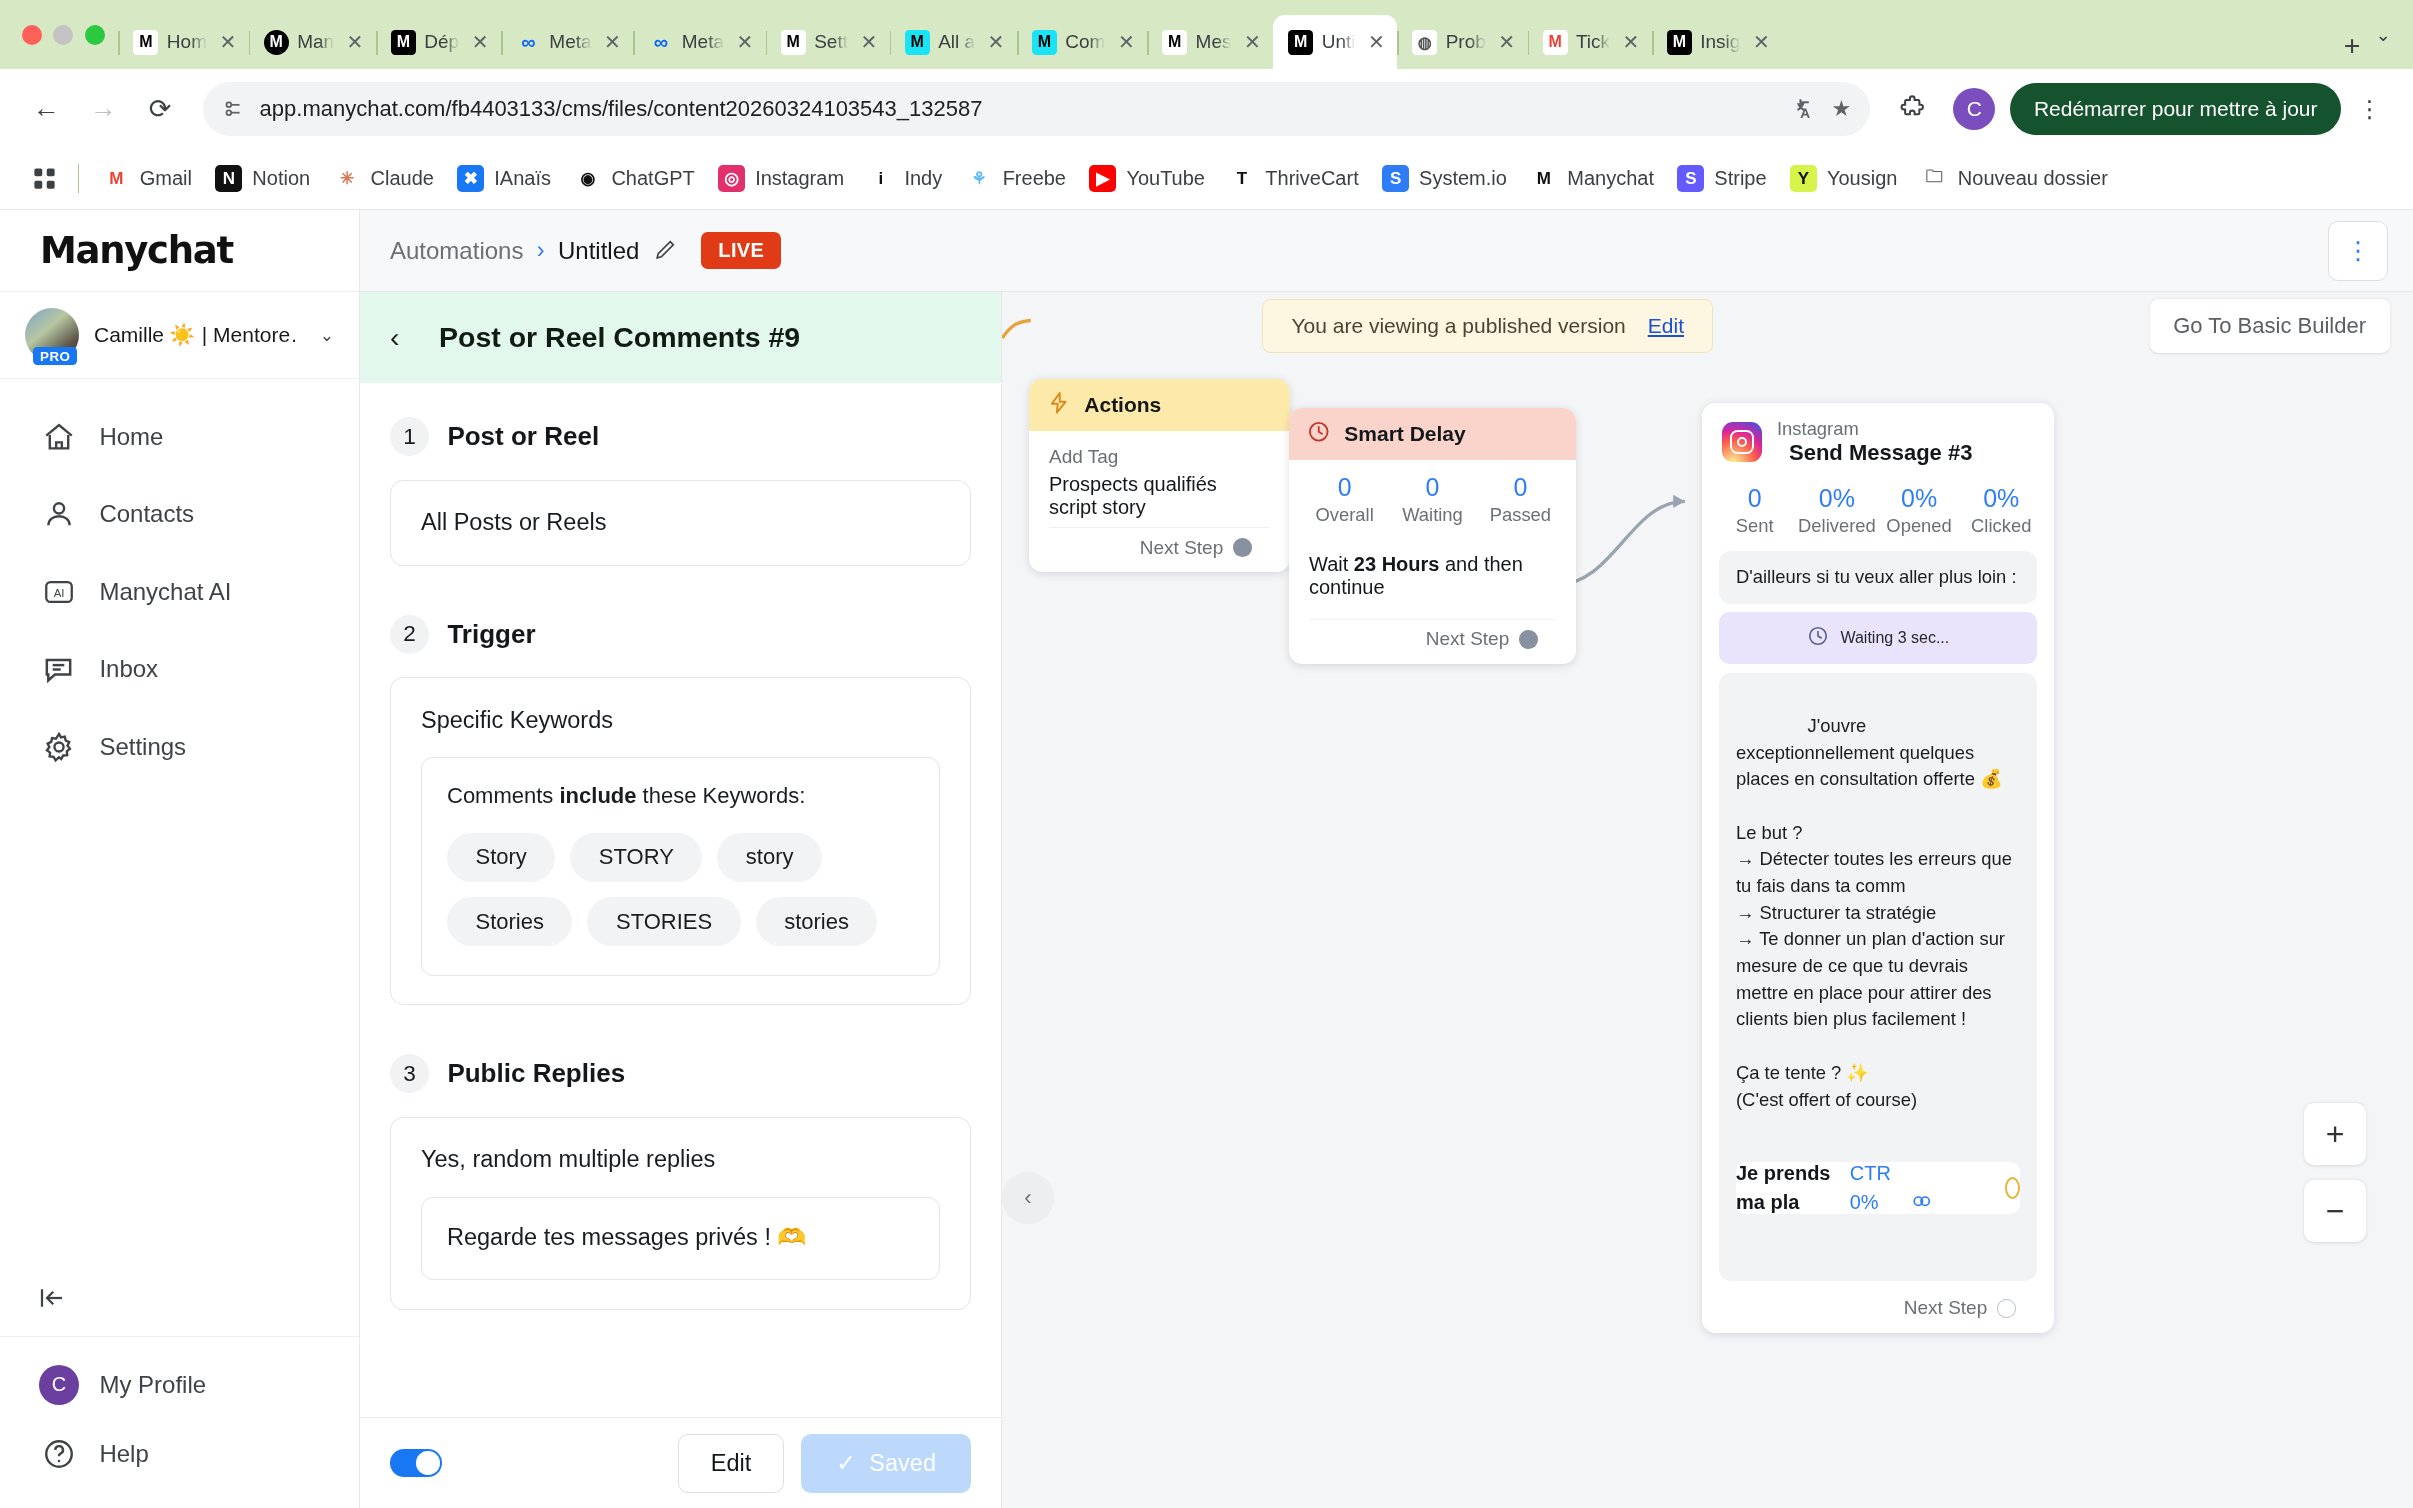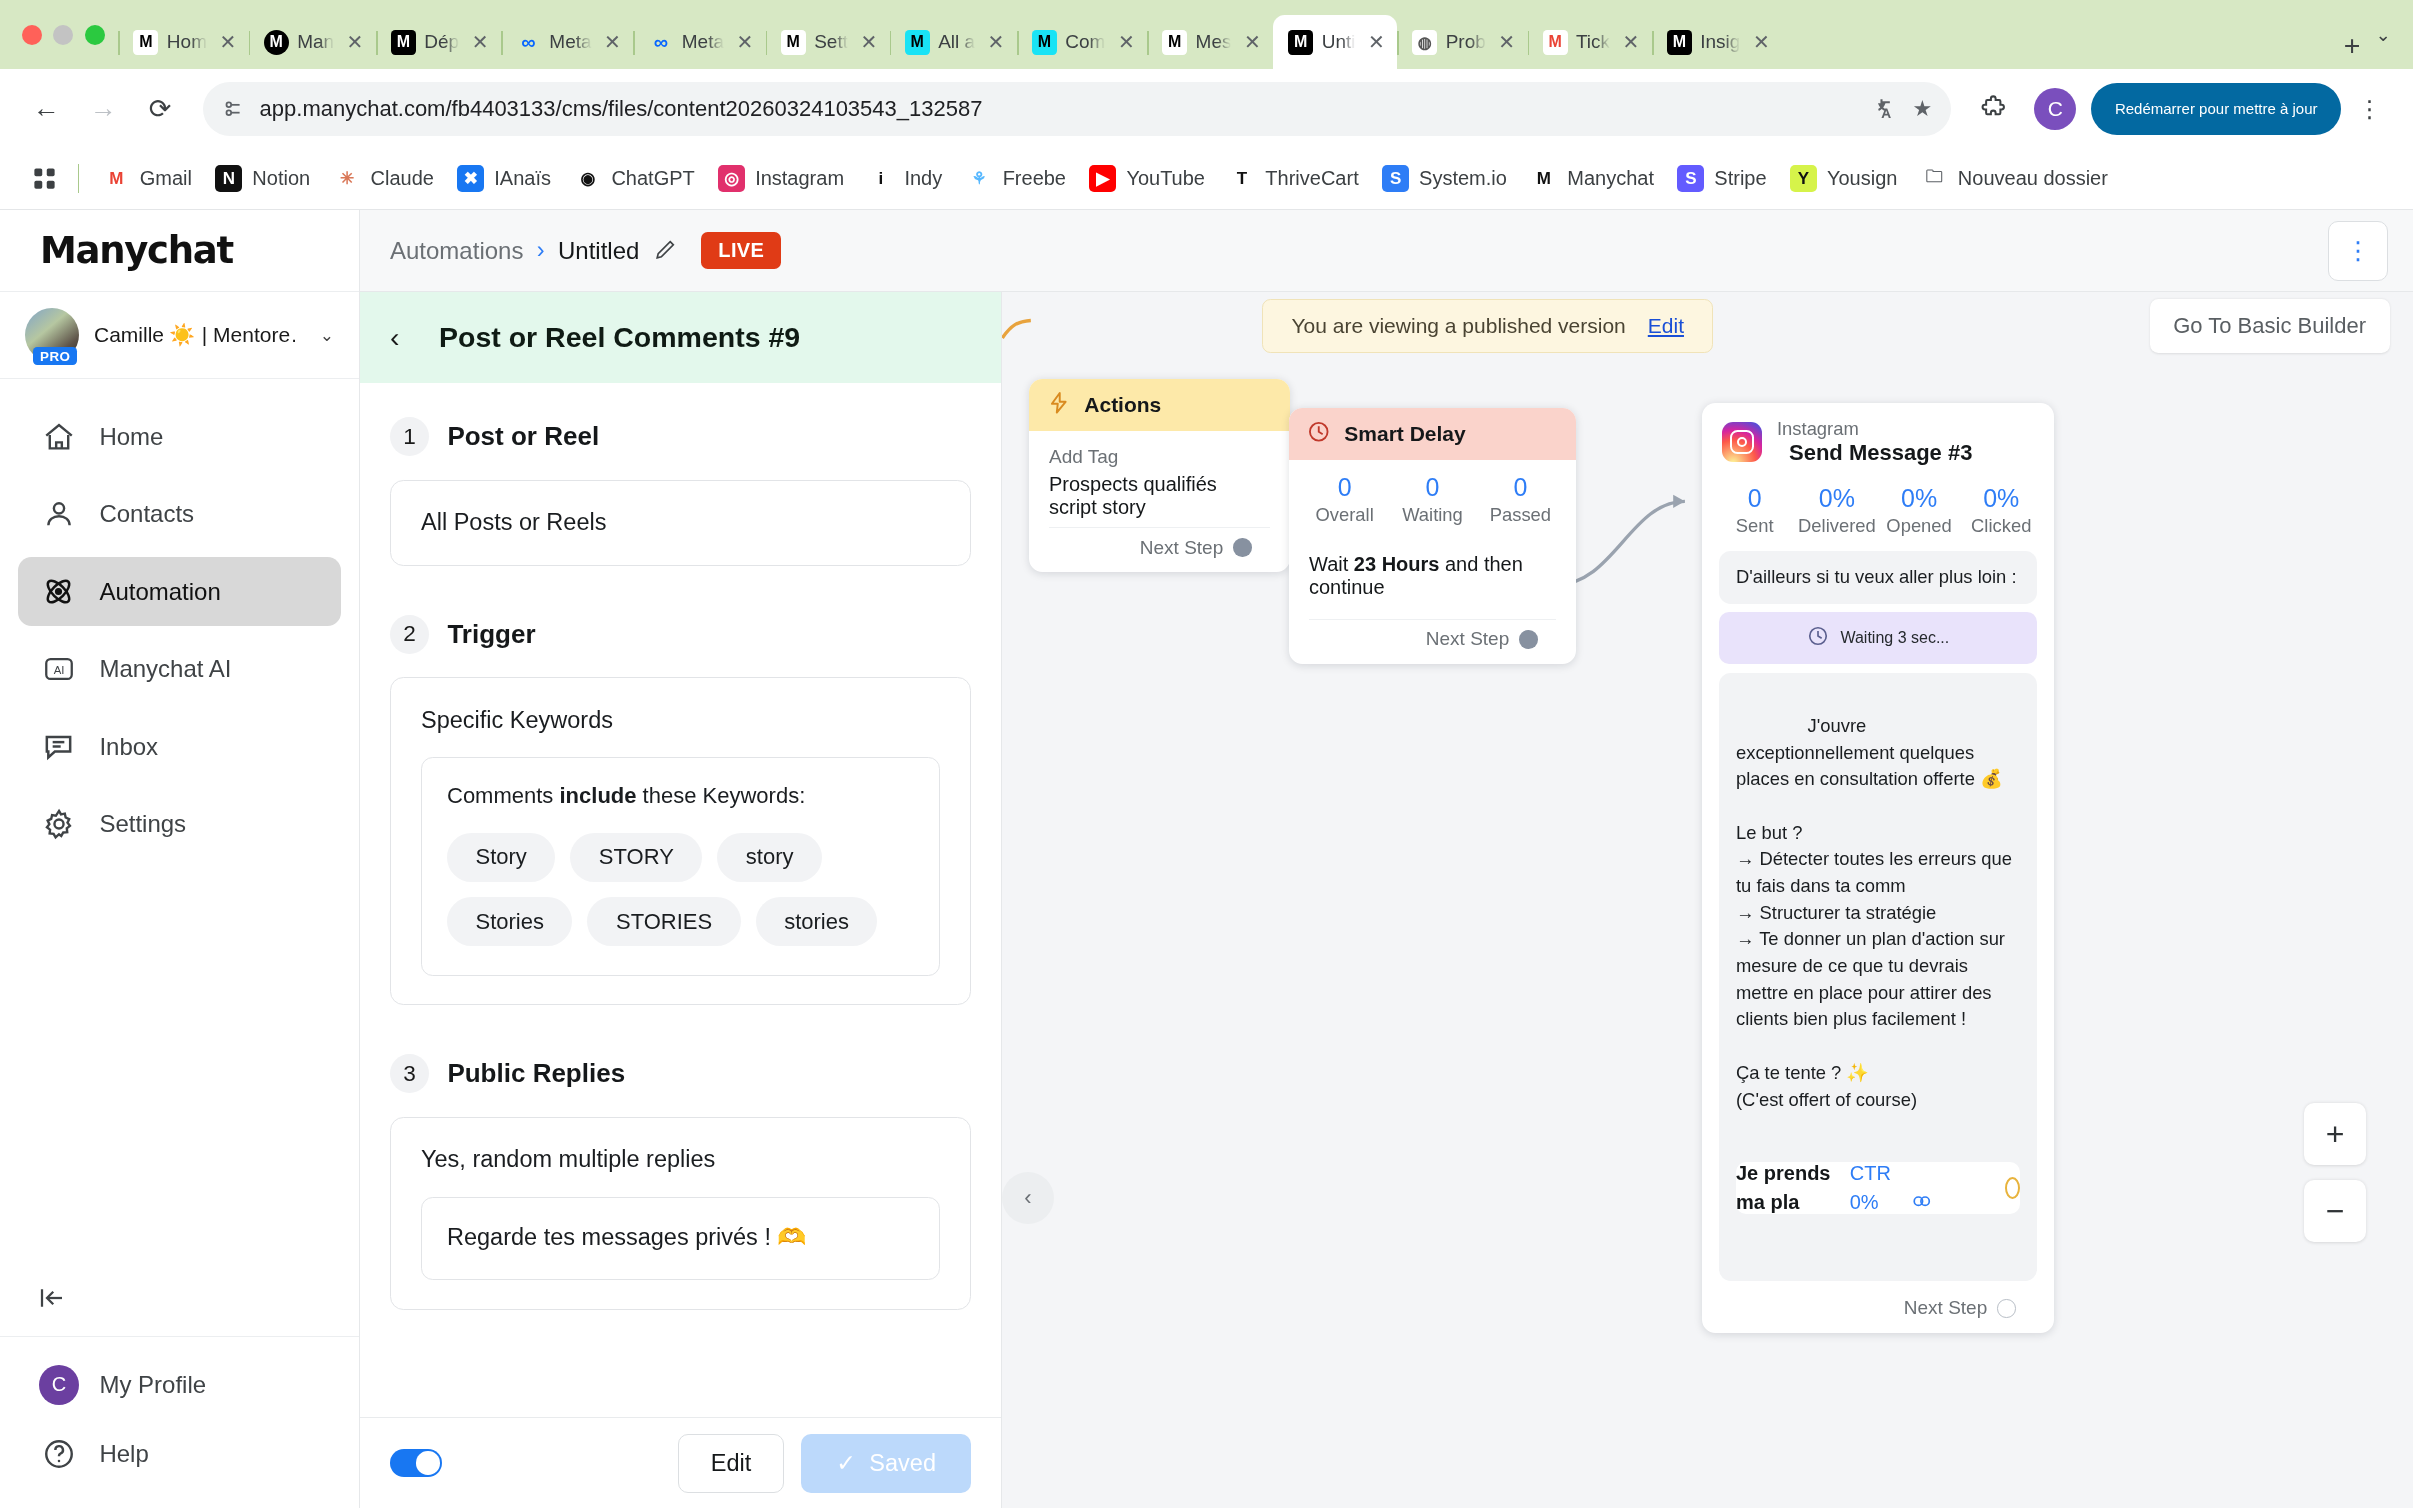--- a/index.html
+++ b/index.html
@@ -67,22 +67,22 @@
     align-items:center; padding:0 18.4px; gap:15px; margin:0 11.7px; min-width:0;
   }
   .omnibox .url { font-size:22px; color:#202124; white-space:nowrap; overflow:hidden; }
   .omni-icons { margin-left:auto; display:flex; align-items:center; gap:18.4px; }
   .o-ic { font-size:22px; color:#5f6368; display:flex; align-items:center; }
   .ext-btn { width:52px; height:52px; display:flex; align-items:center; justify-content:center;
      color:#3c4043; font-size:23.5px; }
   .avatar-chip { width:42px; height:42px; border-radius:50%; background:#7a4fbd; color:#fff;
      display:flex; align-items:center; justify-content:center; font-size:21px; margin:0 10px;}
   .update-btn {
-    height:52px; background:#0369a1; color:#fff; border-radius:26px; display:flex;
-    align-items:center; padding:0 23.5px; font-size:15px; white-space:nowrap;
+    height:52px; background:#14532d; color:#fff; border-radius:26px; display:flex;
+    align-items:center; padding:0 23.5px; font-size:21px; white-space:nowrap;
   }
   .kebab { width:47px; height:52px; display:flex; align-items:center; justify-content:center;
      color:#3c4043; font-size:23.5px; letter-spacing:0; }
 
   .bookmarks {
     background:#fff; height:62px; display:flex; align-items:center; gap:0; padding:0 22px;
     border-bottom:0.8px solid #e4e6e8;
   }
   .bm-apps { width:44px; height:44px; display:flex; align-items:center; justify-content:center;
     color:#3c4043; }
@@ -442,30 +442,20 @@
           </div>
           <div class="sb-item">
             <span class="sb-ic">
               <svg width="34" height="34" viewBox="0 0 24 24" fill="none" stroke="currentColor" stroke-width="1.7">
                 <circle cx="12" cy="8" r="3.6"></circle>
                 <path d="M4.5 20c0-4 3.4-6.4 7.5-6.4S19.5 16 19.5 20"></path>
               </svg>
             </span>
             <span>Contacts</span>
           </div>
-          <div class="sb-item active">
-            <span class="sb-ic">
-              <svg width="35" height="35" viewBox="0 0 24 24" fill="none" stroke="currentColor" stroke-width="1.7">
-                <ellipse cx="12" cy="12" rx="9.5" ry="4.2" transform="rotate(45 12 12)"></ellipse>
-                <ellipse cx="12" cy="12" rx="9.5" ry="4.2" transform="rotate(-45 12 12)"></ellipse>
-                <circle cx="12" cy="12" r="1.6" fill="currentColor"></circle>
-              </svg>
-            </span>
-            <span>Automation</span>
-          </div>
           <div class="sb-item">
             <span class="sb-ic">
               <svg width="34" height="34" viewBox="0 0 24 24" fill="none" stroke="currentColor" stroke-width="1.6" style="font-size:29px">
                 <rect x="3" y="5" width="18" height="14" rx="3"></rect>
                 <text x="12" y="15.4" font-size="8" text-anchor="middle" fill="currentColor" stroke="none" font-family="Liberation Sans">AI</text>
               </svg>
             </span>
             <span>Manychat AI</span>
           </div>
           <div class="sb-item">

